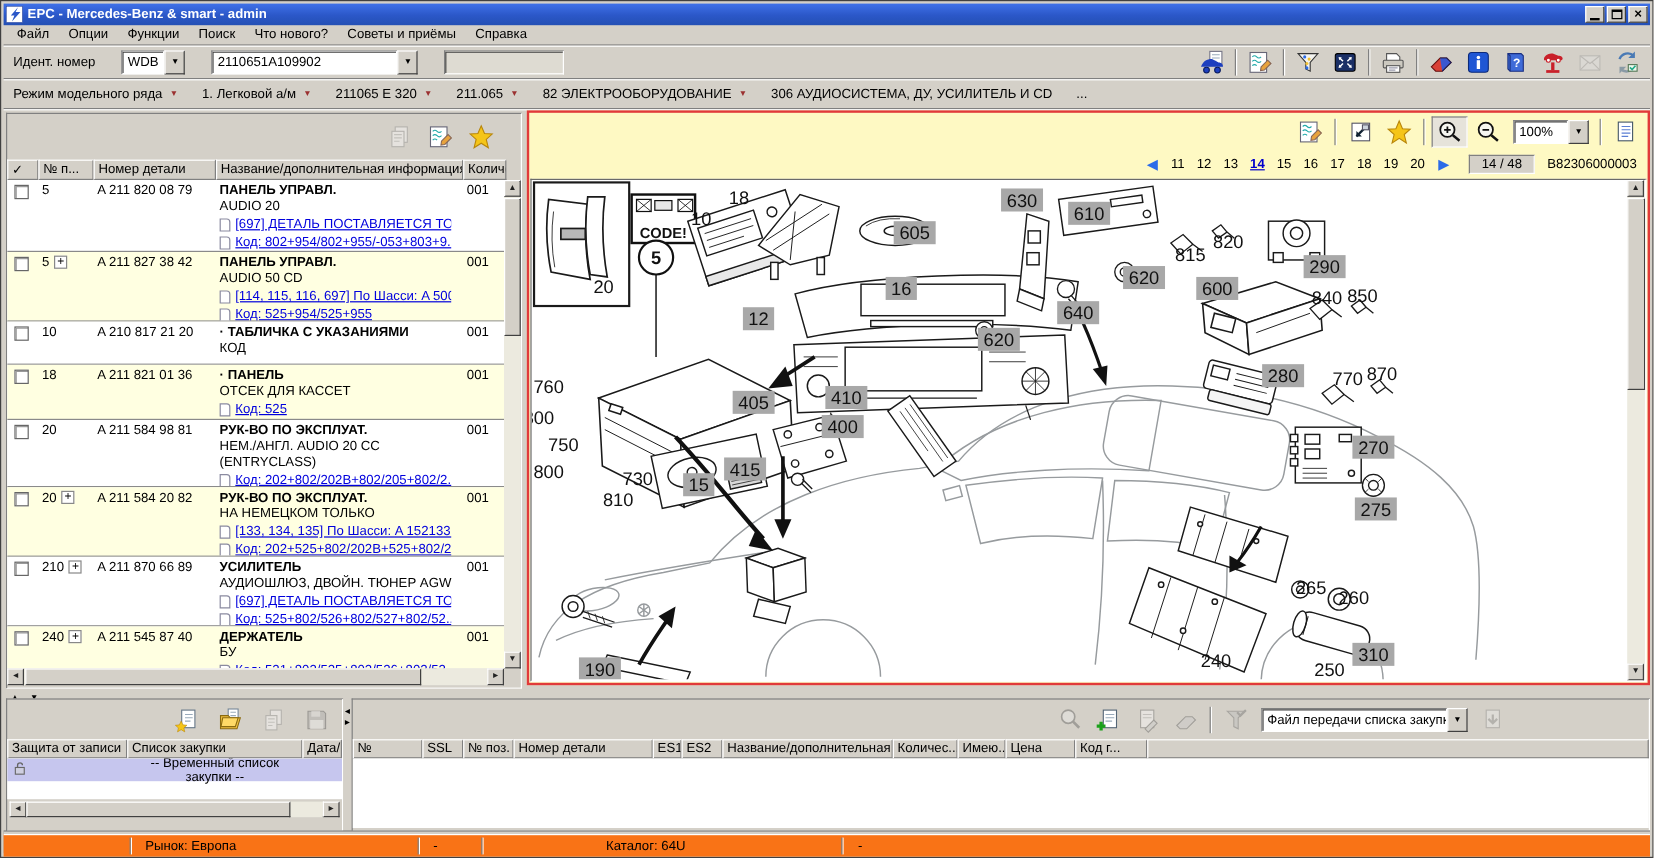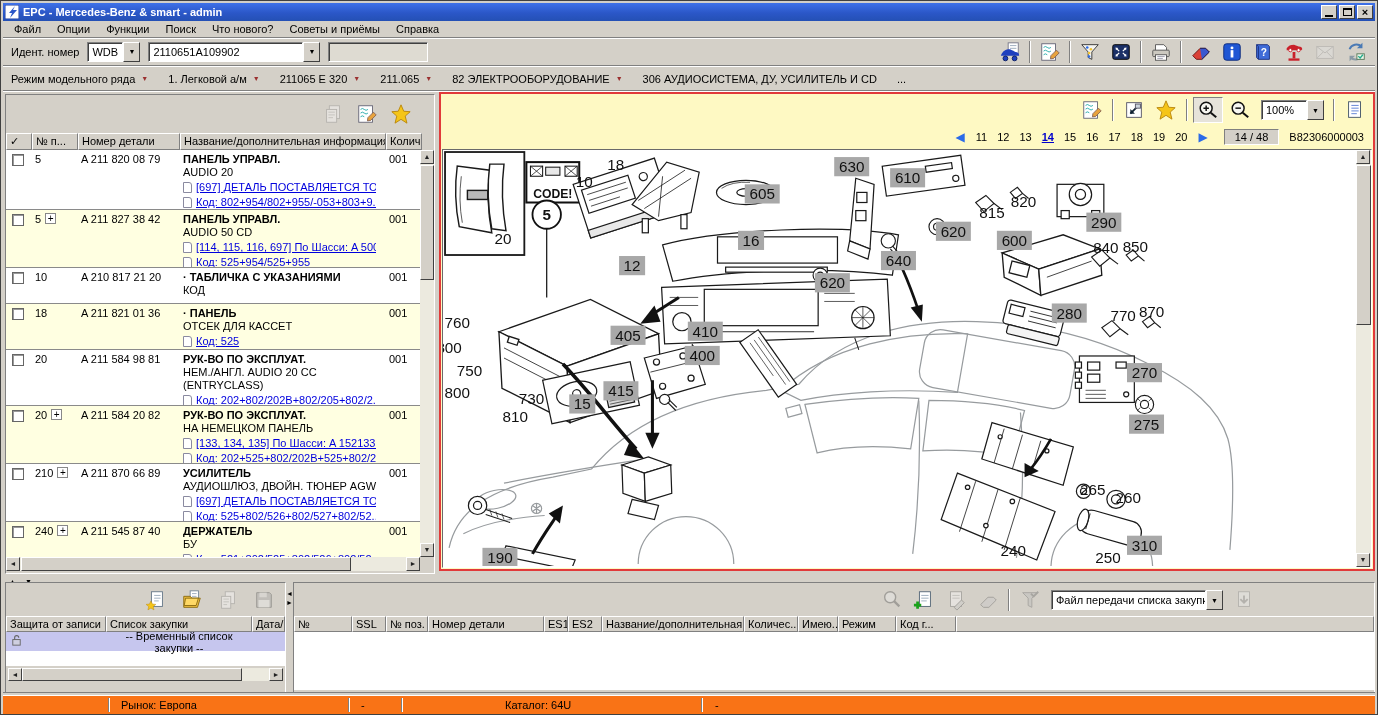--- a/index.html
+++ b/index.html
@@ -11,21 +11,21 @@
   .appicon{width:14px;height:14px;flex:none;}
   .win-btns{margin-left:auto;display:flex;gap:2px;}
   .wbtn{width:16px;height:14px;display:flex;align-items:center;justify-content:center;border:1px solid;border-color:#fff #404040 #404040 #fff;background:#d4d0c8;color:#000;font-size:9px;line-height:9px;}
   .glyph-min{display:block;width:8px;height:2px;background:#000;margin-top:7px;}
   .glyph-max{display:block;width:9px;height:8px;border:1px solid #000;border-top-width:2px;}
   .glyph-close{font-size:11px;font-weight:bold;}
   
   .menubar{position:absolute;left:2px;top:20px;right:2px;height:17px;display:flex;align-items:center;padding-left:3px;}
   .menu-item{padding:1px 8px 2px 8px;}
   
-  .identbar{position:absolute;left:2px;top:37px;right:2px;height:27px;display:flex;align-items:center;padding-left:8px;gap:8px;}
+  .identbar{position:absolute;left:2px;top:37px;right:2px;height:27px;display:flex;align-items:center;padding-left:8px;gap:22px;}
   .combo{display:flex;align-items:stretch;height:20px;}
   .combo-text{background:#fff;border:1px solid;border-color:#808080 #fff #fff #808080;box-shadow:inset 1px 1px #404040;display:flex;align-items:center;padding:0 4px;white-space:nowrap;}
   .combo-btn{width:17px;background:#d4d0c8;border:1px solid;border-color:#fff #404040 #404040 #fff;display:flex;align-items:center;justify-content:center;font-size:7px;}
   .field{height:20px;background:#dedbd2;border:1px solid;border-color:#808080 #fff #fff #808080;box-shadow:inset 1px 1px #404040;}
   input.flat{border:none;outline:none;background:transparent;font:11px "Liberation Sans",sans-serif;width:100%;}
   
   .tbtn{width:30px;height:26px;display:flex;align-items:center;justify-content:center;flex:none;}
   .tbtn.pressed{border:1px solid;border-color:#808080 #fff #fff #808080;background:#e6e3da;}
   .tbtn.disabled{opacity:.4;filter:grayscale(100%);}
   .tbtn svg{width:22px;height:22px;display:block;}
@@ -418,21 +418,21 @@
           <div class="cell c-qty">001</div>
         </div>
         <div class="prow alt" style="height: 58px;">
           <div class="cell c-check">
             <div class="cb"></div>
           </div>
           <div class="cell c-pos"><span>20</span><span class="plus">+</span></div>
           <div class="cell c-part">A 211 584 20 82</div>
           <div class="cell c-name">
             <div class="pname">РУК-ВО ПО ЭКСПЛУАТ.</div>
-            <div class="pdesc">НА НЕМЕЦКОМ ПАНЕЛЬ</div>
+            <div class="pdesc">НА НЕМЕЦКОМ ТОЛЬКО</div>
             <div class="linkline">
               <span class="linkicon"></span>
               <span class="plink">[133, 134, 135] По Шасси: A 152133 П</span>
             </div>
             <div class="linkline">
               <span class="linkicon"></span>
               <span class="plink">Код: 202+525+802/202B+525+802/2...</span>
             </div>
           </div>
           <div class="cell c-qty">001</div>
@@ -1097,21 +1097,21 @@
     <div class="br-header" id="brHeader">
         <span class="hcell" style="width: 58px;">№</span>
         <span class="hcell" style="width: 34px;">SSL</span>
         <span class="hcell" style="width: 42px;">№ поз.</span>
         <span class="hcell" style="width: 116px;">Номер детали</span>
         <span class="hcell" style="width: 24px;">ES1</span>
         <span class="hcell" style="width: 34px;">ES2</span>
         <span class="hcell" style="width: 142px;">Название/дополнительная информ...</span>
         <span class="hcell" style="width: 54px;">Количес...</span>
         <span class="hcell" style="width: 40px;">Имею...</span>
-        <span class="hcell" style="width: 58px;">Режим</span>
+        <span class="hcell" style="width: 58px;">Цена</span>
         <span class="hcell" style="width: 60px;">Код г...</span>
         <span class="hcell" style="flex: 1 1 0%;"></span>
       </div>
     <div class="br-body"></div>
   </div>
 
   <div class="statusbar">
     <span class="stsep" style="left:105px"></span>
     <span class="stext" style="left:118px">Рынок: Европа</span>
     <span class="stsep" style="left:345px"></span>

